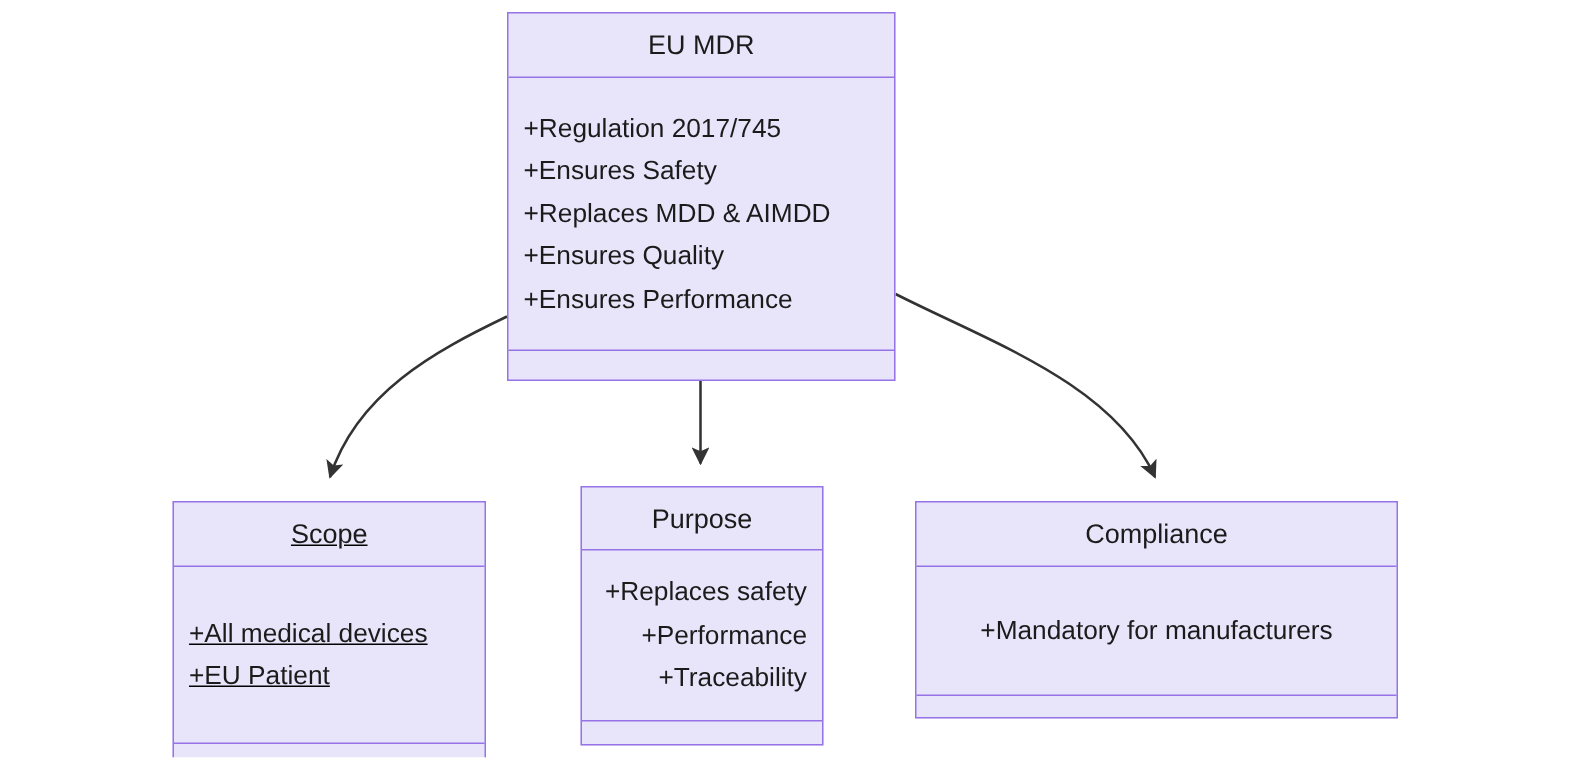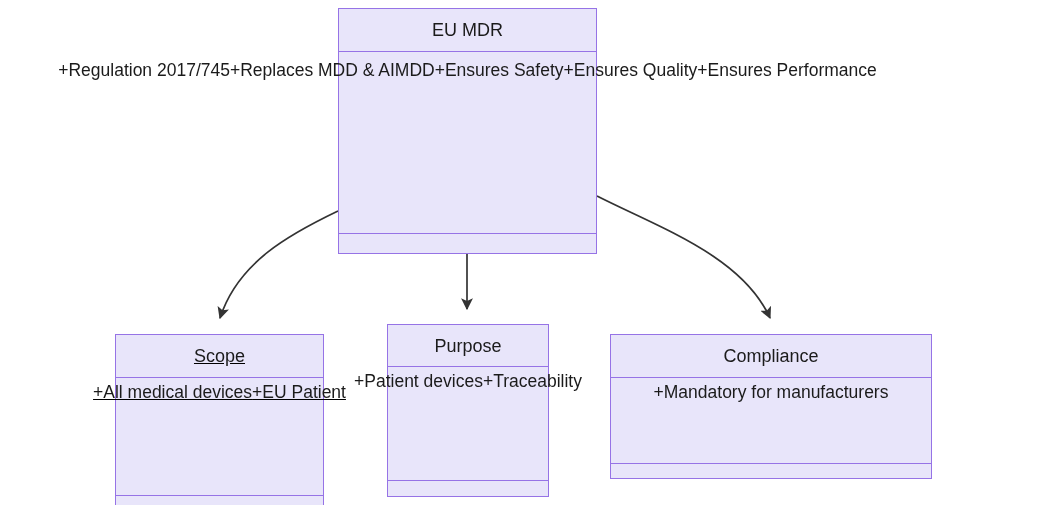--- a/index.html
+++ b/index.html
@@ -42,21 +42,21 @@
     border-bottom: 1.6px solid #9673e6;
     font-size: 18px;
     color: #1b1b1b;
     line-height: 1;
     flex: 0 0 auto;
   }
   .node-body {
     box-sizing: border-box;
     flex: 1 1 auto;
     display: flex;
-    flex-direction: row;
+    flex-direction: column;
     justify-content: center;
     padding: 0 10px;
     border-bottom: 1.6px solid #9673e6;
   }
   .attr {
     font-size: 17.5px;
     color: #1b1b1b;
     line-height: 1;
     padding: 5.5px 0;
     white-space: nowrap;
@@ -69,21 +69,21 @@
   
   #node-eu-mdr      { left: 338px; top: 8px;   width: 259px; height: 246px; }
   #node-eu-mdr .node-header  { height: 43px; }
   #node-eu-mdr .node-methods { height: 19px; }
   #node-eu-mdr .node-body    { padding-top: 4px; padding-bottom: 4px; }
 
   #node-scope       { left: 115px; top: 334px; width: 209px; height: 177px; text-decoration: underline; }
   #node-scope .node-header  { height: 43px; }
   #node-scope .node-methods { height: 14px; }
 
-  #node-purpose     { left: 387px; top: 324px; width: 162px; height: 173px; }
+  #node-purpose     { left: 387px; top: 324px; width: 162px; height: 173px; text-align: right; }
   #node-purpose .node-header  { height: 42px; }
   #node-purpose .node-methods { height: 15px; }
 
   #node-compliance  { left: 610px; top: 334px; width: 322px; height: 145px; text-align: center; }
   #node-compliance .node-header  { height: 43px; }
   #node-compliance .node-methods { height: 14px; }
 </style>
 </head>
 <body>
 
@@ -100,41 +100,42 @@
 
     <path d="M 467,254 L 467,309" fill="none" stroke="#333333" stroke-width="1.7" marker-end="url(#arrowhead)"></path>
 
     <path d="M 597,196 C 660,228 742,256 770,318" fill="none" stroke="#333333" stroke-width="1.7" marker-end="url(#arrowhead)"></path>
   </svg>
 
   <div class="node" id="node-eu-mdr">
     <div class="node-header">EU MDR</div>
     <div class="node-body">
       <div class="attr">+Regulation 2017/745</div>
+      <div class="attr">+Ensures Safety</div>
       <div class="attr">+Replaces MDD &amp; AIMDD</div>
-      <div class="attr">+Ensures Safety</div>
       <div class="attr">+Ensures Quality</div>
       <div class="attr">+Ensures Performance</div>
     </div>
     <div class="node-methods"></div>
   </div>
 
   <div class="node" id="node-scope">
     <div class="node-header">Scope</div>
     <div class="node-body">
       <div class="attr">+All medical devices</div>
       <div class="attr">+EU Patient</div>
     </div>
     <div class="node-methods"></div>
   </div>
 
   <div class="node" id="node-purpose">
     <div class="node-header">Purpose</div>
     <div class="node-body">
-      <div class="attr">+Patient devices</div>
+      <div class="attr">+Replaces safety</div>
+      <div class="attr">+Performance</div>
       <div class="attr">+Traceability</div>
     </div>
     <div class="node-methods"></div>
   </div>
 
   <div class="node" id="node-compliance">
     <div class="node-header">Compliance</div>
     <div class="node-body">
       <div class="attr">+Mandatory for manufacturers</div>
     </div>

